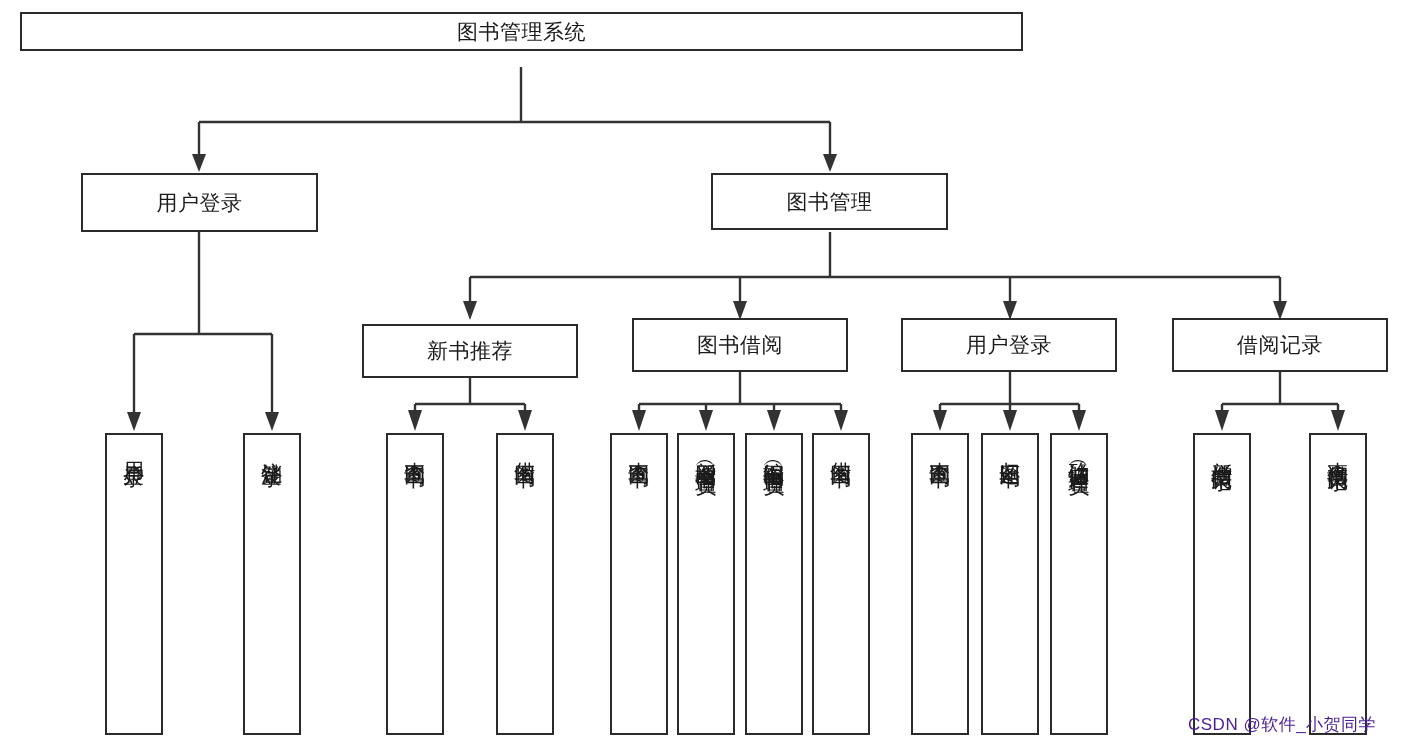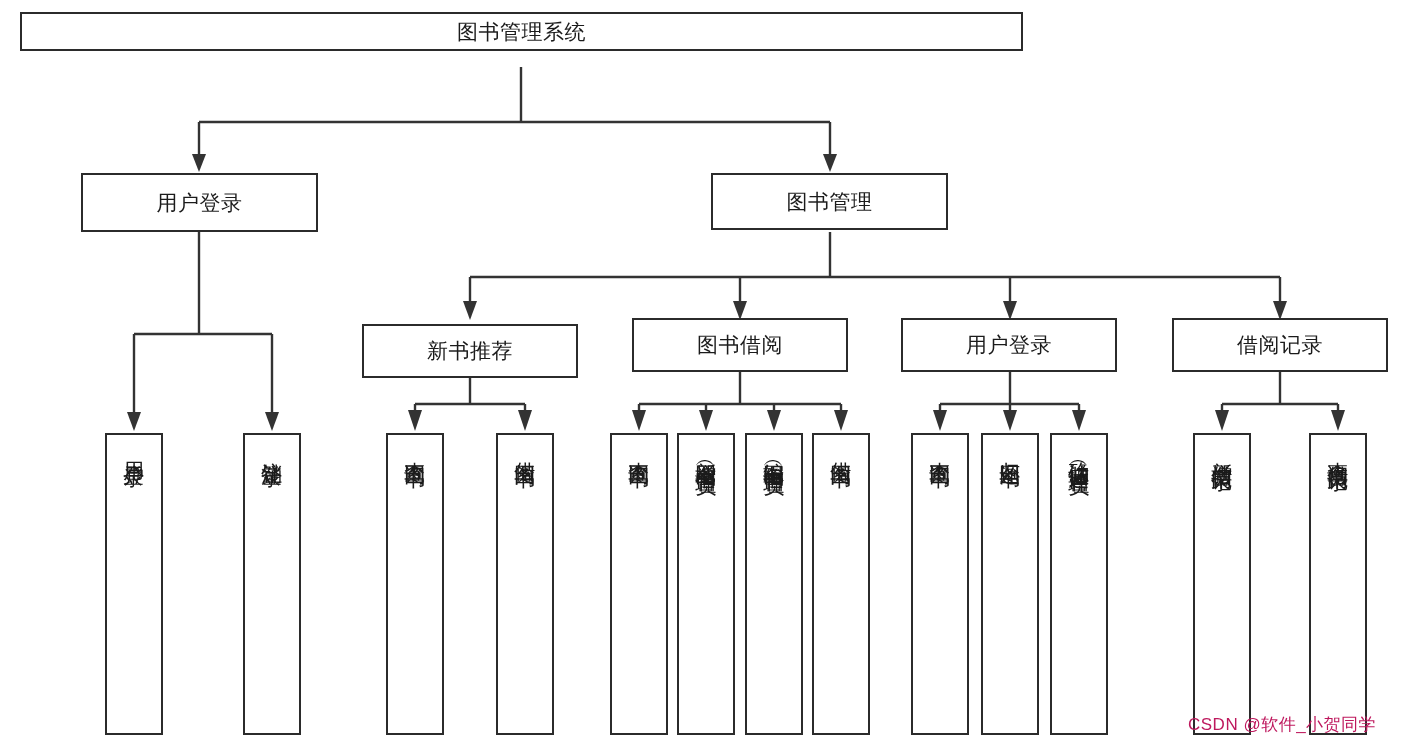--- a/index.html
+++ b/index.html
@@ -74,21 +74,21 @@
     line-height: 1.32;
     letter-spacing: 2px;
     white-space: nowrap;
   }
   
   #watermark {
     position: absolute;
     left: 1188px;
     top: 713px;
     font-size: 17px;
-    color: #be185d;
+    color: #4c1d95;
     white-space: nowrap;
     letter-spacing: 0.5px;
   }
 </style>
 </head>
 <body>
 
 <div id="canvas">
 
   <svg id="connectors" viewBox="0 0 1405 747" xmlns="http://www.w3.org/2000/svg">

